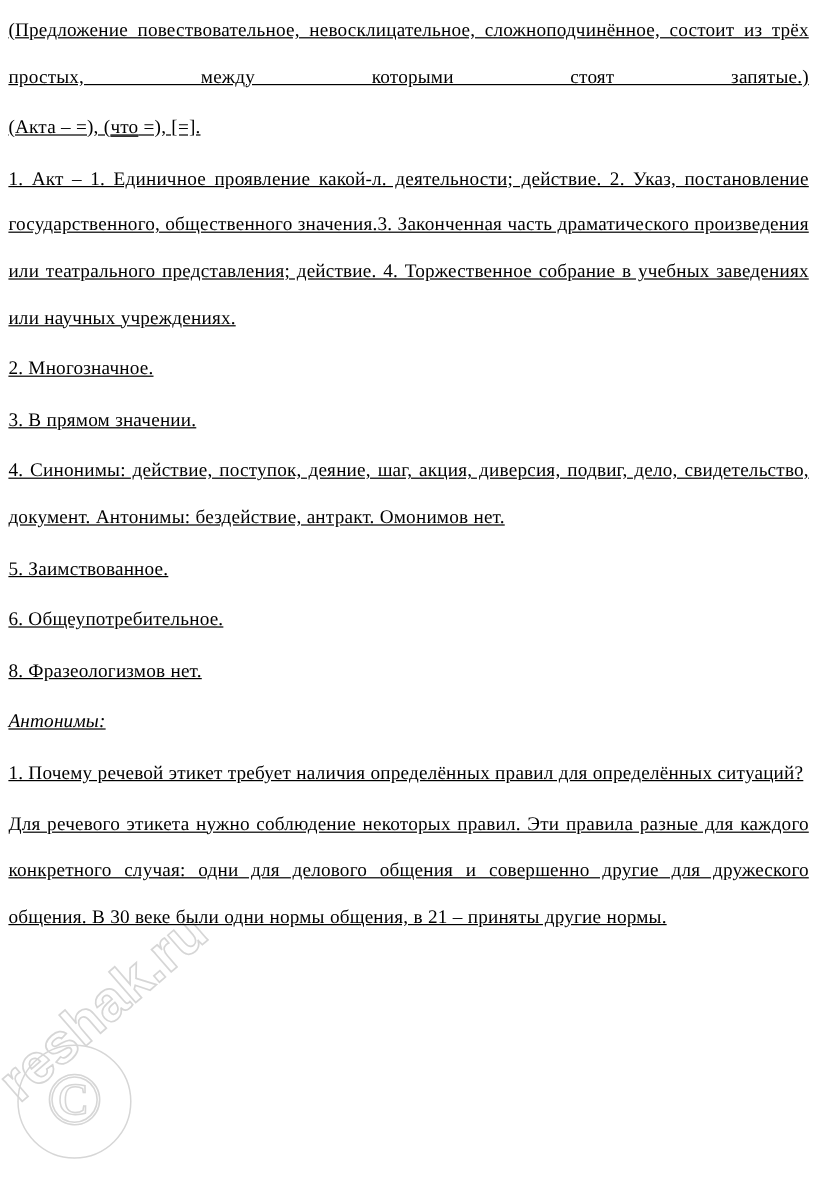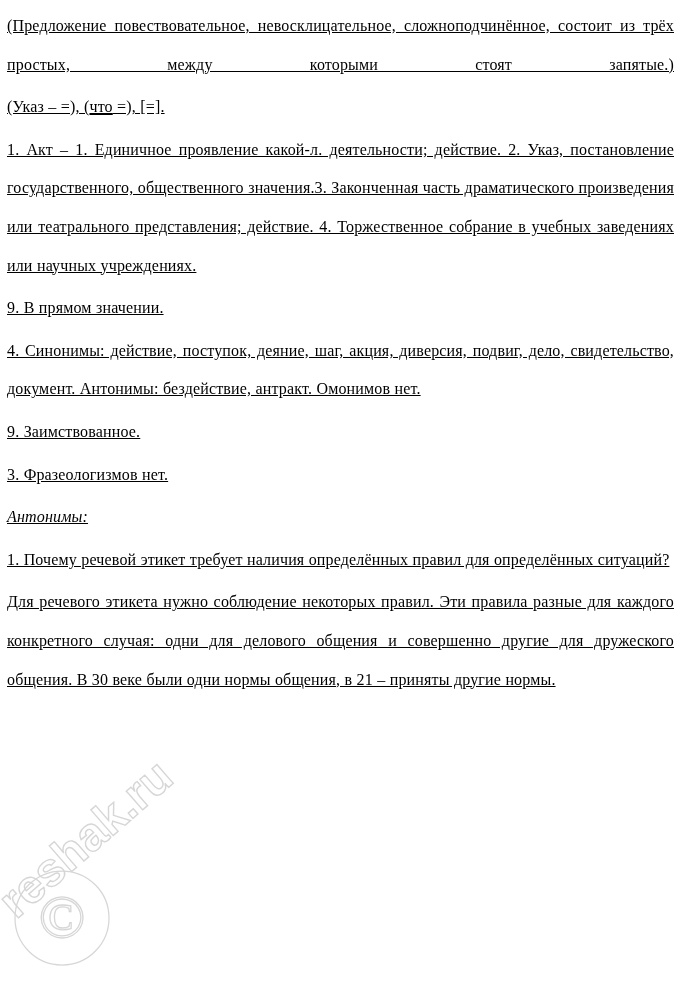--- a/index.html
+++ b/index.html
@@ -84,28 +84,30 @@
         <text x="62" y="137" font-family="'Liberation Serif', serif" font-size="62" text-anchor="middle" fill="none" stroke="#cbcbcb" stroke-width="1.3">©</text>
         <text transform="translate(16,120) rotate(-41)" font-family="'Liberation Sans', sans-serif" font-size="47" font-weight="bold" fill="none" stroke="#cbcbcb" stroke-width="1.4">reshak.ru</text>
       </g>
     </svg>
   </div>
 
   <div id="body-text">
 
     <p class="para j-all">(Предложение повествовательное, невосклицательное, сложноподчинённое, состоит из трёх простых, между которыми стоят запятые.)</p>
 
-    <p class="para j-none"><span>(Указ – =), (</span><span class="underline">что</span><span> =), [=].</span></p>
+    <p class="para j-none"><span>(Акта – =), (</span><span class="underline">что</span><span> =), [=].</span></p>
 
 
     <p class="para j-none">1. Акт – 1. Единичное проявление какой-л. деятельности; действие. 2. Указ, постановление государственного, общественного значения.3. Законченная часть драматического произведения или театрального представления; действие. 4. Торжественное собрание в учебных заведениях или научных учреждениях.</p>
-    <p class="para j-none">9. В прямом значении.</p>
+    <p class="para j-none">2. Многозначное.</p>
+    <p class="para j-none">3. В прямом значении.</p>
     <p class="para j-none">4. Синонимы: действие, поступок, деяние, шаг, акция, диверсия, подвиг, дело, свидетельство, документ. Антонимы: бездействие, антракт. Омонимов нет.</p>
-    <p class="para j-none">9. Заимствованное.</p>
-    <p class="para j-none">3. Фразеологизмов нет.</p>
+    <p class="para j-none">5. Заимствованное.</p>
+    <p class="para j-none">6. Общеупотребительное.</p>
+    <p class="para j-none">8. Фразеологизмов нет.</p>
 
     <p class="para j-none ital">Антонимы:</p>
 
     <p class="para j-none">1. Почему речевой этикет требует наличия определённых правил для определённых ситуаций?</p>
 
     <p class="para j-none">Для речевого этикета нужно соблюдение некоторых правил. Эти правила разные для каждого конкретного случая: одни для делового общения и совершенно другие для дружеского общения. В 30 веке были одни нормы общения, в 21 – приняты другие нормы.</p>
 
   </div>
 </div>
 

